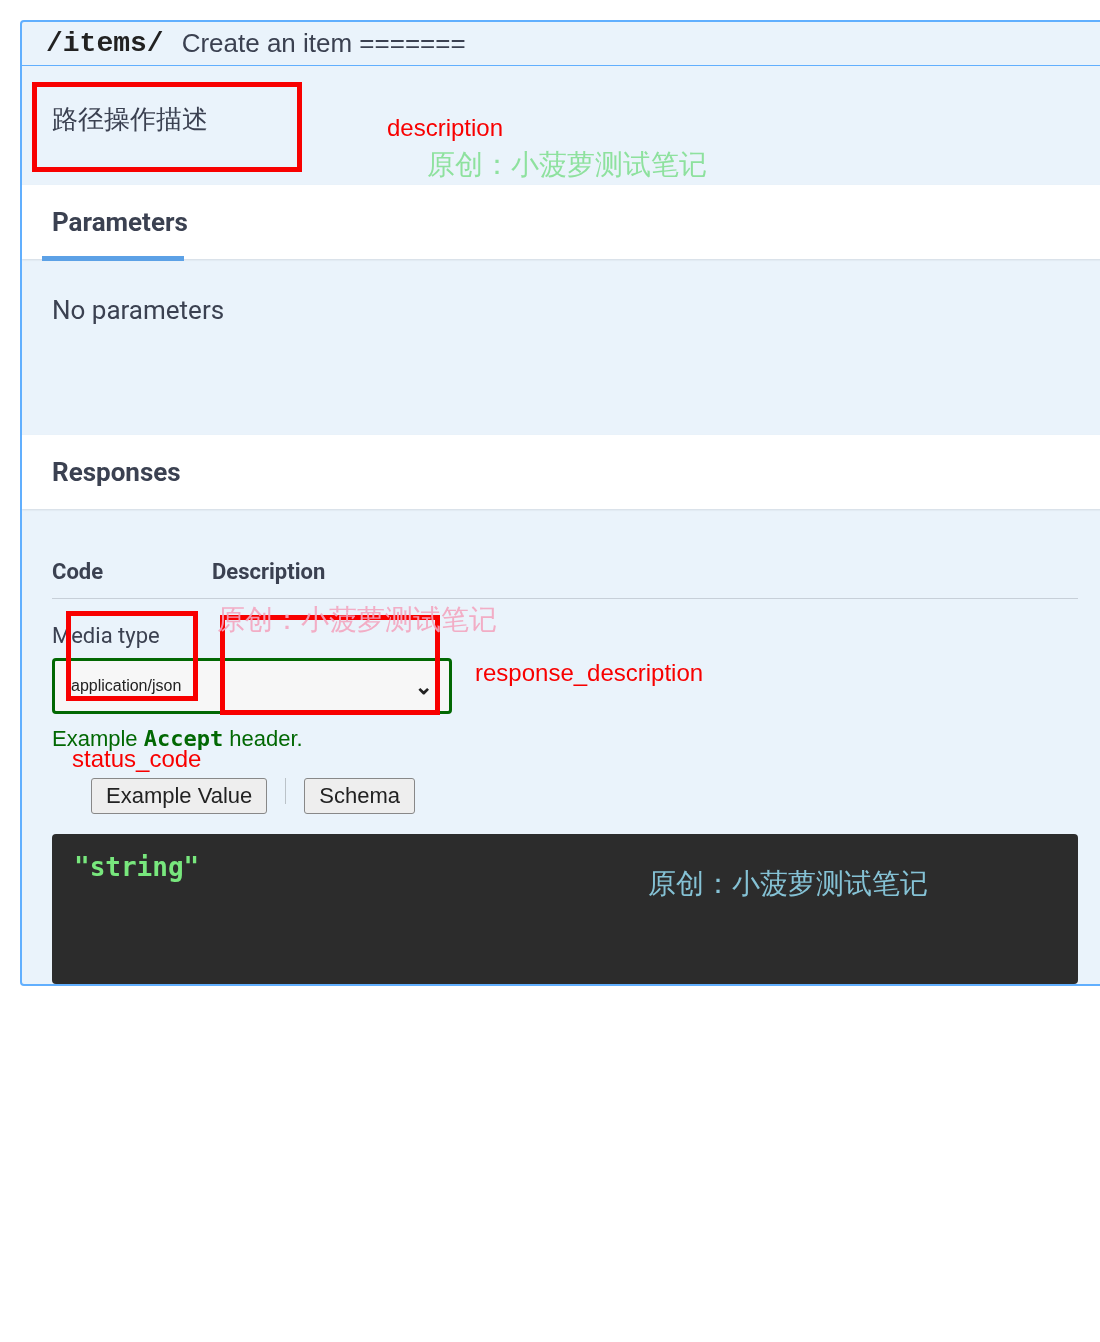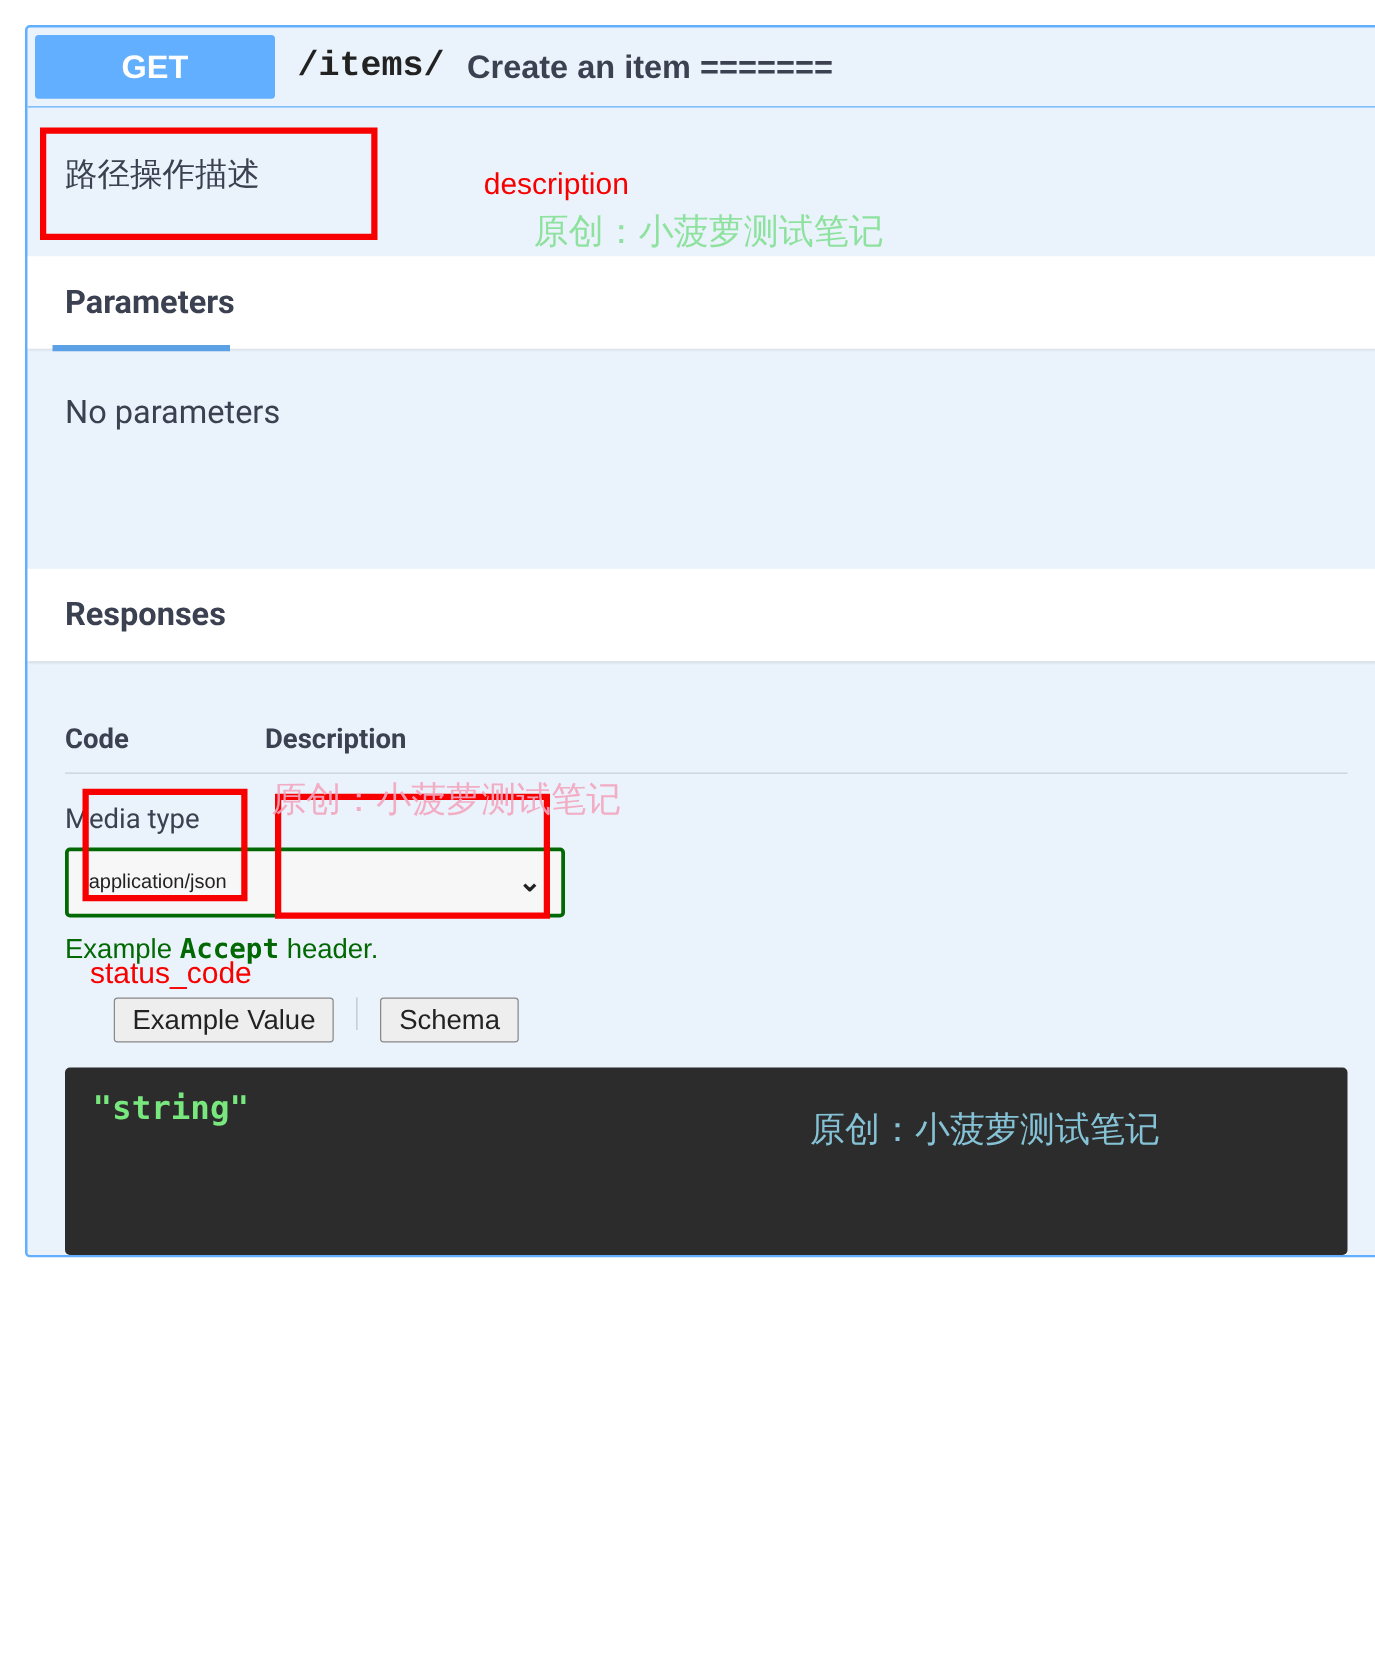--- a/index.html
+++ b/index.html
@@ -39,21 +39,20 @@
     font-weight: 700;
     font-size: 28px;
     color: #222;
     margin-left: 18px;
   }
   .summary-text {
     font-size: 26px;
     color: #3b4151;
     margin-left: 18px;
     font-family: sans-serif;
-    font-weight: bold;
   }
   .opblock-body {
     position: relative;
     padding: 0;
   }
   .description-area {
     padding: 36px 30px 48px 30px;
     position: relative;
     font-size: 26px;
     color: #3b4151;
@@ -215,21 +214,20 @@
     font-weight: 700;
   }
   .code-string { color: #78e77d; }
 </style>
 </head>
 <body>
 
 <div class="opblock">
 
   <div class="opblock-summary">
-    <span class="method-badge">GET</span>
     <span class="path">/items/</span>
     <span class="summary-text">Create an item =======</span>
   </div>
 
   <div class="opblock-body">
 
     <div class="description-area">
       <span>路径操作描述</span>
       <div class="redbox1"></div>
       <div class="annot annot-desc">description</div>
@@ -272,20 +270,21 @@
             </div>
 
             <div class="code-block">
               <span class="code-string">"string"</span>
             </div>
           </div>
 
           <div class="redbox-code"></div>
           <div class="redbox-rdesc"></div>
           <div class="annot annot-status">status_code</div>
+          <div class="annot annot-rdesc">response_description</div>
           <div class="watermark wm-pink wm2">原创：小菠萝测试笔记</div>
           <div class="watermark wm-cyan wm3">原创：小菠萝测试笔记</div>
         </div>
       </div>
     </div>
 
   </div>
 </div>
 
 </body></html>

